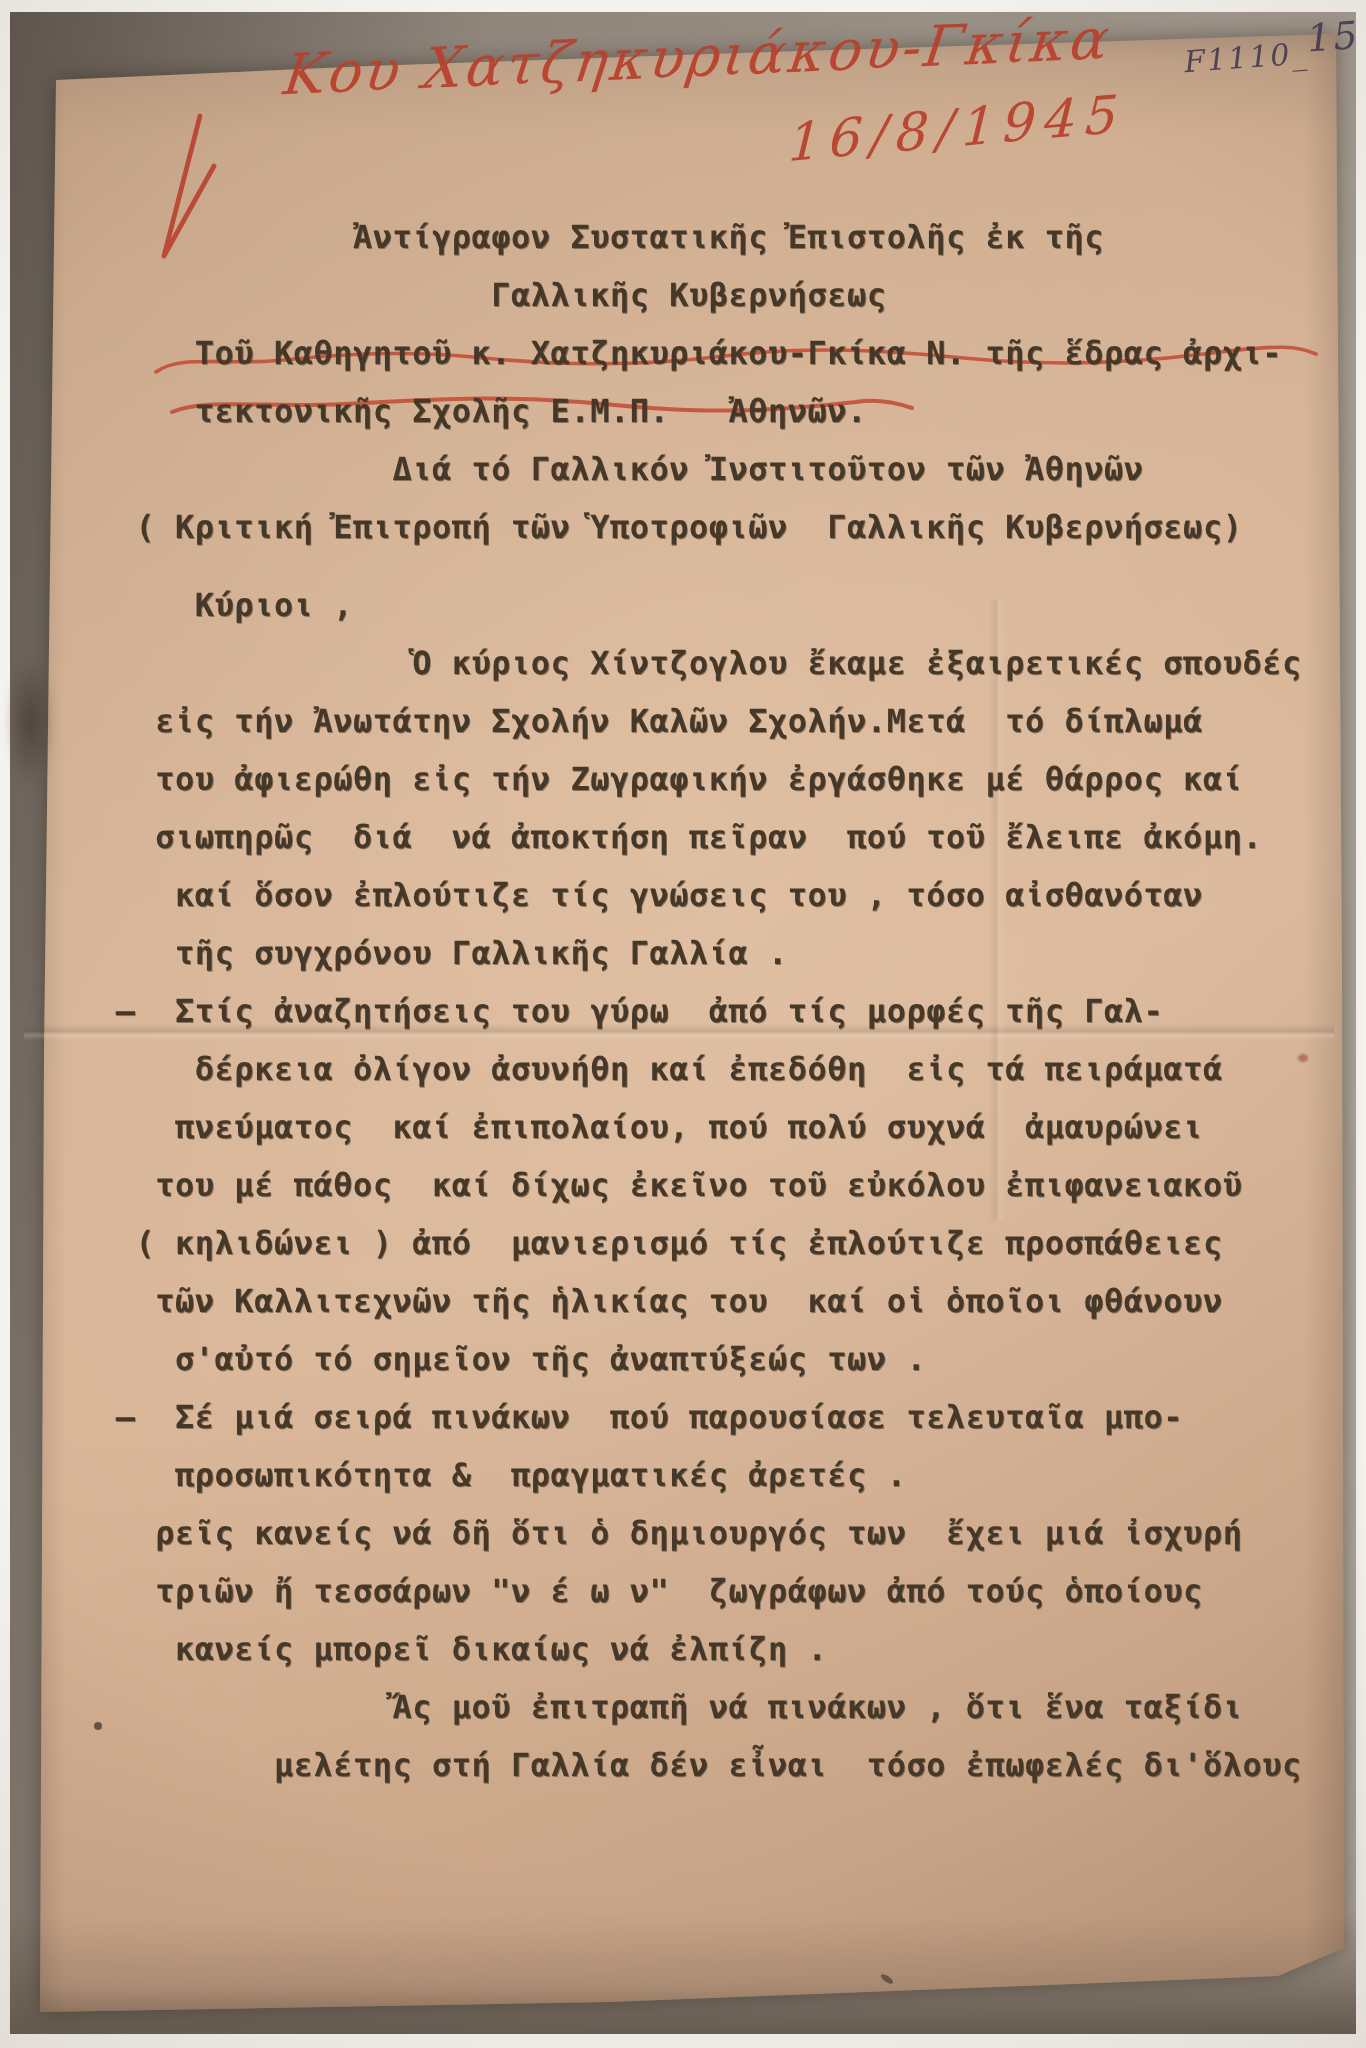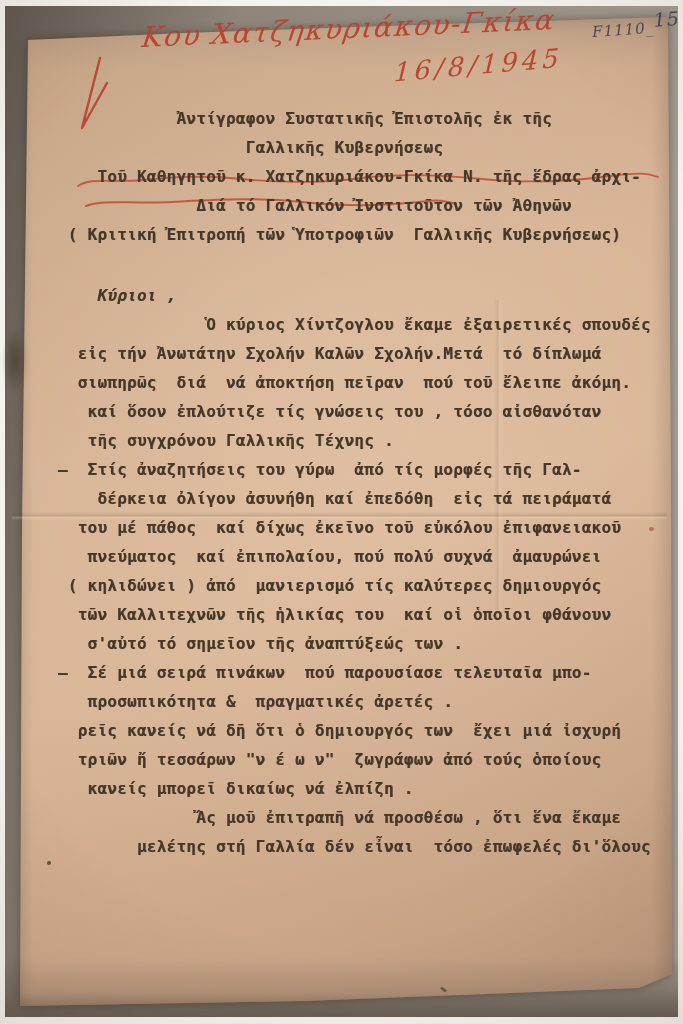--- a/index.html
+++ b/index.html
@@ -34,21 +34,21 @@
      background:rgba(150,62,40,.55);filter:blur(.4px);}
   .speck-b{position:absolute;left:47px;top:861px;width:4px;height:4px;border-radius:50%;
      background:rgba(58,44,32,.7);}
   .speck-c{position:absolute;left:440px;top:988px;width:7px;height:3px;border-radius:50%;
      background:rgba(60,48,36,.6);transform:rotate(35deg);}
   
   .typed{position:absolute;left:48px;top:104px;width:612px;
          font-size:16px;font-weight:bold;letter-spacing:.25px;color:#463828;
          text-shadow:.4px .4px 0 rgba(62,47,34,.5);}
   .line{white-space:pre;height:29px;line-height:29px;}
-  .gap-salutation{margin-top:32px;font-style:italic;}
+  .gap-salutation{margin-top:10px;}
   
   .red-script{position:absolute;color:#b8402c;font-family:"DejaVu Serif","Liberation Serif",serif;
               font-style:italic;opacity:.93;}
   .recipient{left:142px;top:12px;font-size:28px;letter-spacing:1.5px;
              transform:rotate(-2.5deg) skewX(-10deg);}
   .date{left:394px;top:50px;font-size:26px;letter-spacing:4px;transform:rotate(-5deg) skewX(-8deg);}
   .file-number{position:absolute;left:592px;top:16px;color:#3c3550;font-size:15px;
                font-family:"DejaVu Serif","Liberation Serif",serif;font-style:italic;
                transform:rotate(-4deg);letter-spacing:1px;opacity:.85;}
   .file-number .page-sup{font-size:19px;position:relative;top:-6px;}
@@ -79,36 +79,38 @@
   <svg class="marks" width="683" height="1024" viewBox="0 0 683 1024">
     <polyline points="100,58 82,128 107,83" fill="none" stroke="#b8402c" stroke-width="2.4" stroke-linecap="round" stroke-linejoin="round" opacity="0.9"></polyline>
     <path d="M78,186 C90,177 112,183 142,180 S202,175 242,179 S322,183 362,178 S442,175 482,179 S562,182 602,177 S648,173 658,177" fill="none" stroke="#c24a33" stroke-width="1.8" stroke-linecap="round" opacity="0.85"></path>
     <path d="M86,206 C102,199 132,204 172,202 S252,197 302,202 S382,206 428,201 C440,199 450,202 456,204" fill="none" stroke="#c24a33" stroke-width="2" stroke-linecap="round" opacity="0.85"></path>
   </svg>
 
   <div class="typed">
     <div class="line">             Ἀντίγραφον Συστατικῆς Ἐπιστολῆς ἐκ τῆς</div>
     <div class="line">                    Γαλλικῆς Κυβερνήσεως</div>
     <div class="line">     Τοῦ Καθηγητοῦ κ. Χατζηκυριάκου-Γκίκα Ν. τῆς ἕδρας ἀρχι-</div>
+    <div class="line">     τεκτονικῆς Σχολῆς Ε.Μ.Π.   Ἀθηνῶν.</div>
     <div class="line">               Διά τό Γαλλικόν Ἰνστιτοῦτον τῶν Ἀθηνῶν</div>
     <div class="line">  ( Κριτική Ἐπιτροπή τῶν Ὑποτροφιῶν  Γαλλικῆς Κυβερνήσεως)</div>
     <div class="line gap-salutation">     Κύριοι ,</div>
     <div class="line">                Ὁ κύριος Χίντζογλου ἔκαμε ἐξαιρετικές σπουδές</div>
     <div class="line">   εἰς τήν Ἀνωτάτην Σχολήν Καλῶν Σχολήν.Μετά  τό δίπλωμά</div>
+    <div class="line">   του ἀφιερώθη εἰς τήν Ζωγραφικήν ἐργάσθηκε μέ θάρρος καί</div>
     <div class="line">   σιωπηρῶς  διά  νά ἀποκτήση πεῖραν  πού τοῦ ἔλειπε ἀκόμη.</div>
     <div class="line">    καί ὅσον ἐπλούτιζε τίς γνώσεις του , τόσο αἰσθανόταν</div>
-    <div class="line">    τῆς συγχρόνου Γαλλικῆς Τέχνης .</div>
+    <div class="line">    τῆς συγχρόνου Γαλλικῆς Γαλλία .</div>
     <div class="line"> –  Στίς ἀναζητήσεις του γύρω  ἀπό τίς μορφές τῆς Γαλ-</div>
     <div class="line">     δέρκεια ὀλίγον ἀσυνήθη καί ἐπεδόθη  εἰς τά πειράματά</div>
+    <div class="line">    πνεύματος  καί ἐπιπολαίου, πού πολύ συχνά  ἀμαυρώνει</div>
     <div class="line">   του μέ πάθος  καί δίχως ἐκεῖνο τοῦ εὐκόλου ἐπιφανειακοῦ</div>
-    <div class="line">    πνεύματος  καί ἐπιπολαίου, πού πολύ συχνά  ἀμαυρώνει</div>
-    <div class="line">  ( κηλιδώνει ) ἀπό  μανιερισμό τίς καλύτερες δημιουργός</div>
+    <div class="line">  ( κηλιδώνει ) ἀπό  μανιερισμό τίς ἐπλούτιζε προσπάθειες</div>
     <div class="line">   τῶν Καλλιτεχνῶν τῆς ἡλικίας του  καί οἱ ὁποῖοι φθάνουν</div>
     <div class="line">    σ'αὐτό τό σημεῖον τῆς ἀναπτύξεώς των .</div>
     <div class="line"> –  Σέ μιά σειρά πινάκων  πού παρουσίασε τελευταῖα μπο-</div>
     <div class="line">    προσωπικότητα &amp;  πραγματικές ἀρετές .</div>
     <div class="line">   ρεῖς κανείς νά δῆ ὅτι ὁ δημιουργός των  ἔχει μιά ἰσχυρή</div>
     <div class="line">   τριῶν ἤ τεσσάρων "ν έ ω ν"  ζωγράφων ἀπό τούς ὁποίους</div>
     <div class="line">    κανείς μπορεῖ δικαίως νά ἐλπίζη .</div>
-    <div class="line">               Ἄς μοῦ ἐπιτραπῆ νά προσθέσω , ὅτι ἕνα ἔκαμε</div>
+    <div class="line">               Ἄς μοῦ ἐπιτραπῆ νά πινάκων , ὅτι ἕνα ταξίδι</div>
     <div class="line">         μελέτης στή Γαλλία δέν εἶναι  τόσο ἐπωφελές δι'ὅλους</div>
   </div>
 </div>
 
 </body></html>

